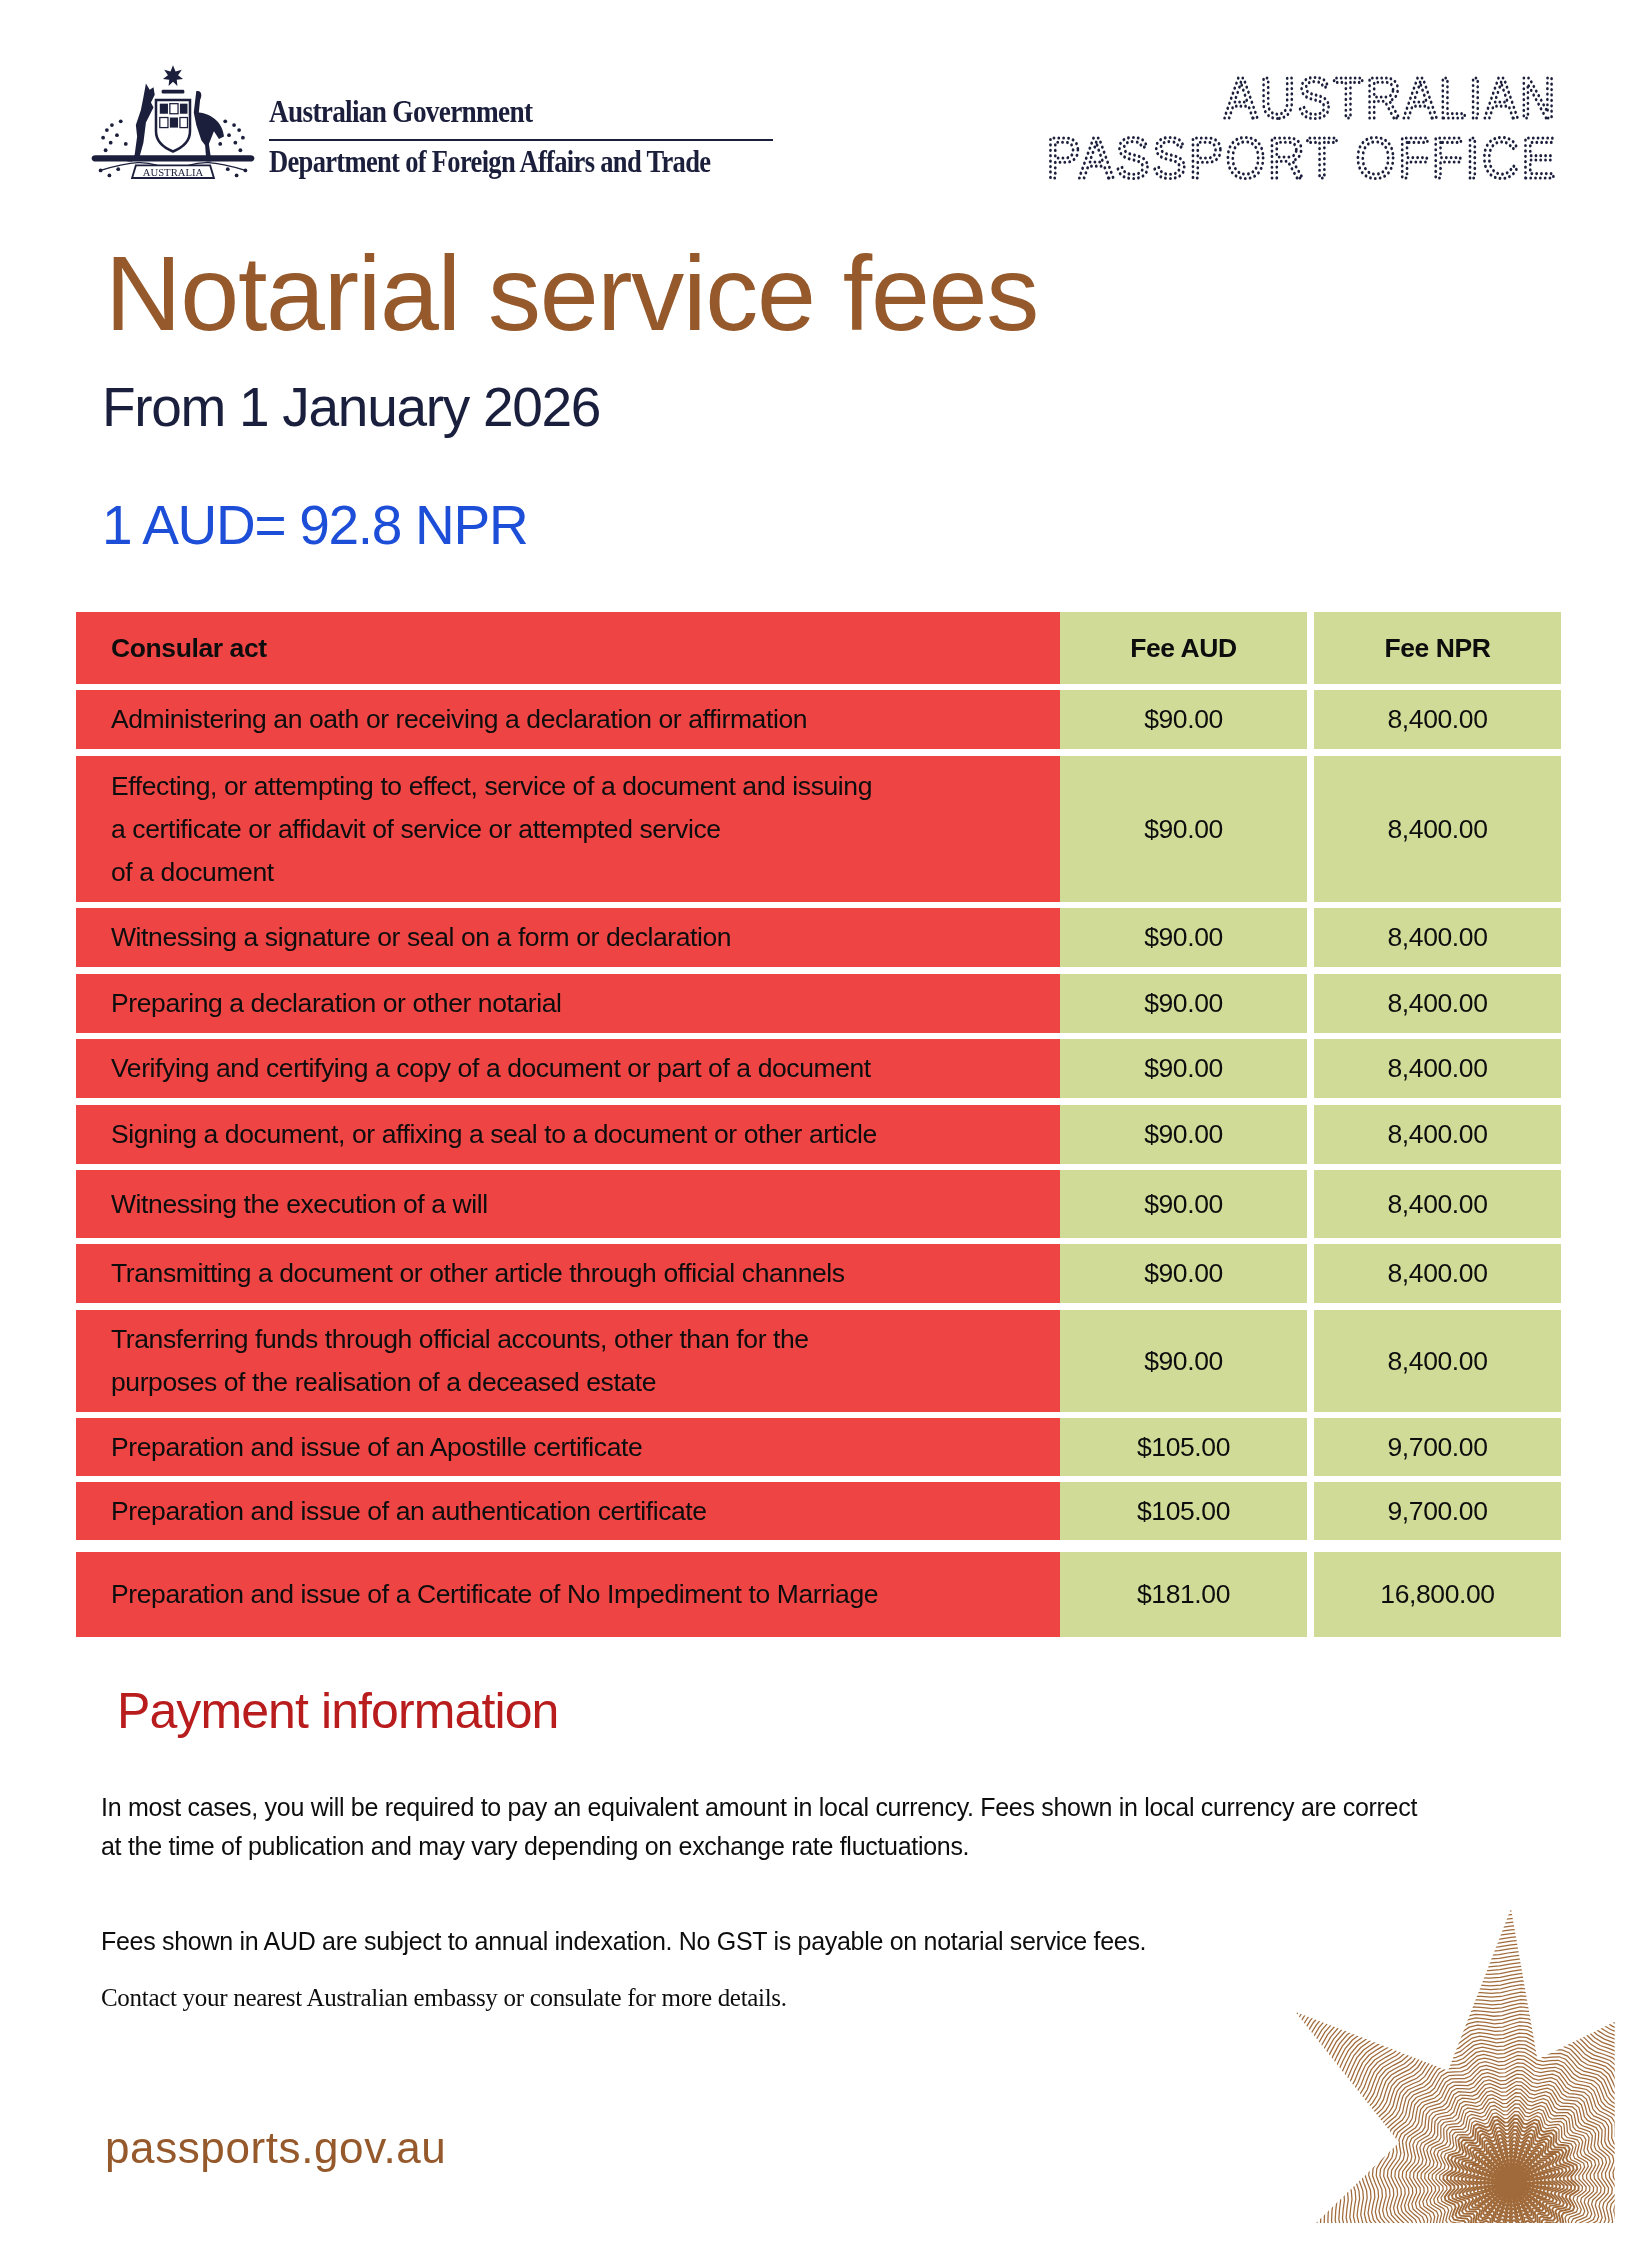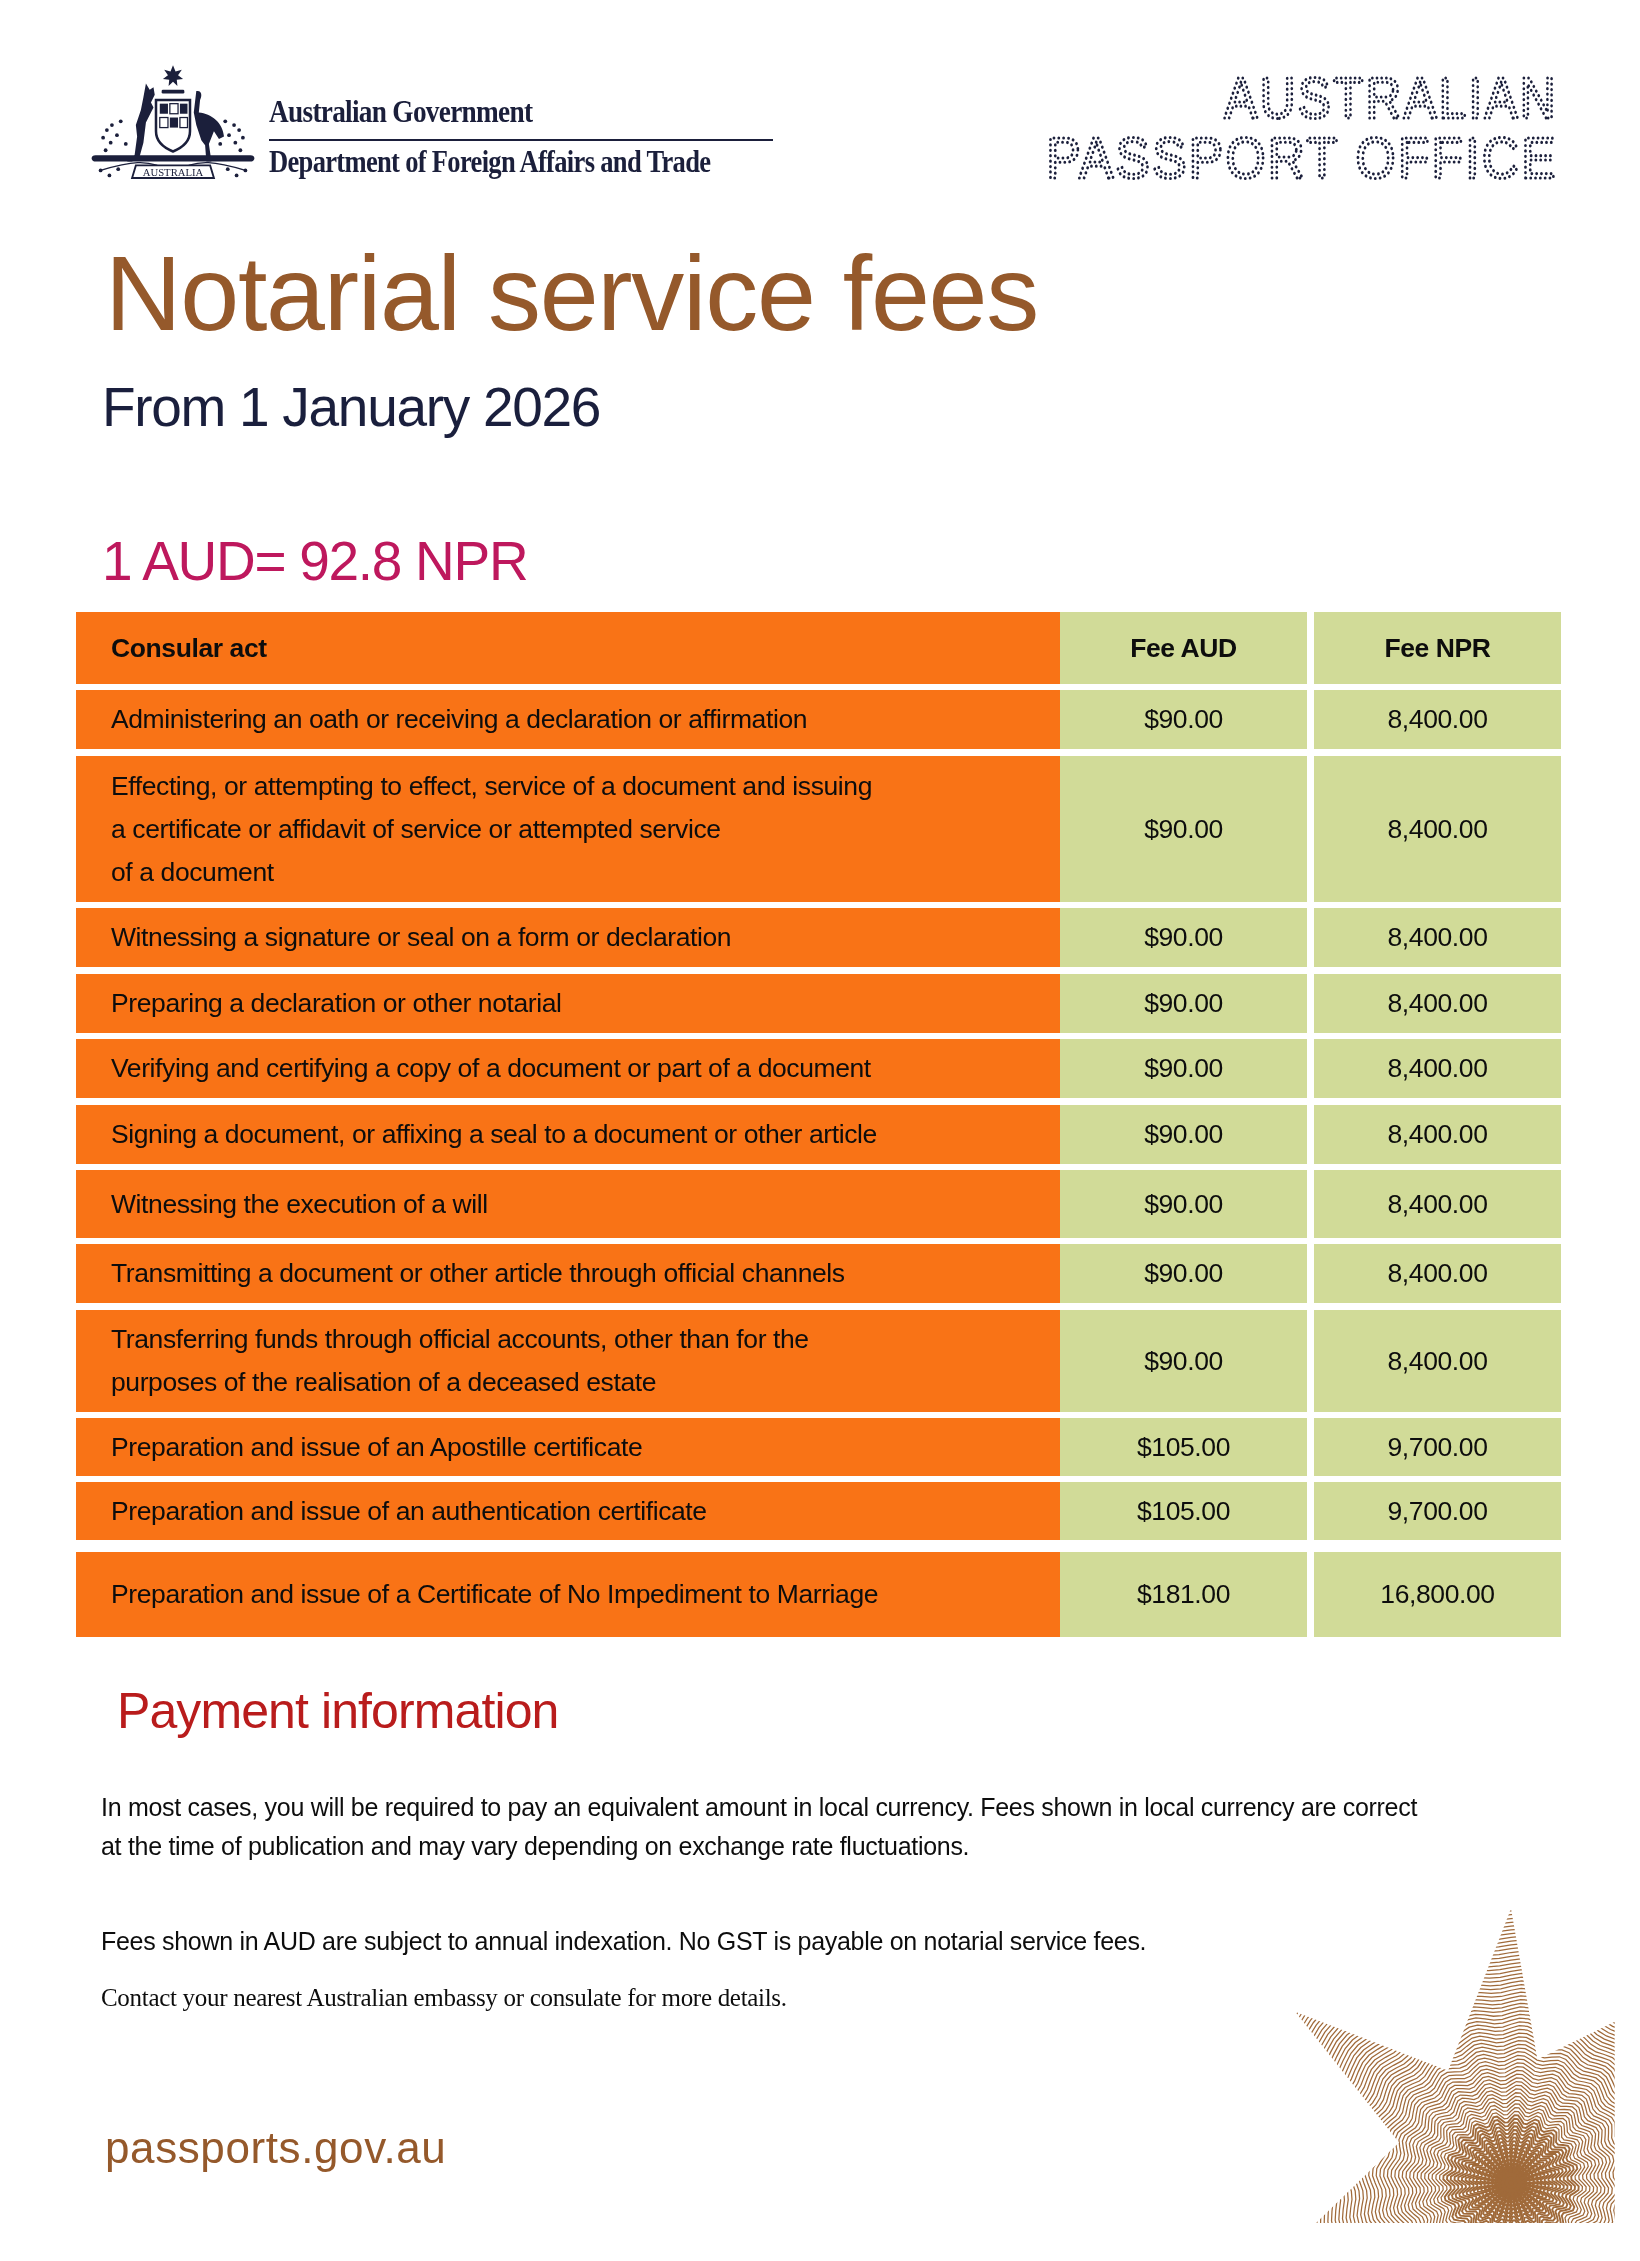--- a/index.html
+++ b/index.html
@@ -14,27 +14,27 @@
   .gov-rule { left: 269px; top: 139px; width: 504px; height: 1.9px; background: #1b1f3b; }
   .gov-line2 { left: 269px; top: 144px; font-family: "Liberation Serif", serif; font-weight: bold;
                font-size: 31px; color: #1b1f3b; letter-spacing: -0.8px; white-space: nowrap; transform: scaleX(0.856); transform-origin: left top; }
 
   #apo-logo { left: 1033px; top: 66px; width: 535px; height: 126px; }
 
   
   .title { left: 105px; top: 233px; font-size: 106px; color: #95592b; white-space: nowrap;
            letter-spacing: -1.3px; font-weight: normal; }
   .subtitle { left: 102px; top: 375px; font-size: 55px; color: #1a1f3d; white-space: nowrap; letter-spacing: -1.3px; }
-  .rate { left: 102px; top: 493px; font-size: 55px; color: #be185d; white-space: nowrap; letter-spacing: -1.3px; margin-top: 36px; }
+  .rate { left: 102px; top: 493px; font-size: 55px; color: #1d4ed8; white-space: nowrap; letter-spacing: -1.3px; }
 
   
   .tbl { left: 76px; top: 612px; width: 1485px; }
   .trow { position: absolute; left: 0; width: 1485px; }
   .cell { position: absolute; top: 0; bottom: 0; display: flex; align-items: center; box-sizing: border-box; }
-  .c1 { left: 0; width: 1134px; background: #f97316; padding-left: 35px; padding-right: 19px; }
+  .c1 { left: 0; width: 1134px; background: #ef4444; padding-left: 35px; padding-right: 19px; }
   .c2 { left: 984px; width: 247px; background: #d1db98; justify-content: center; }
   .c3 { left: 1238px; width: 247px; background: #d1db98; justify-content: center; }
   .cell span { font-size: 26.5px; line-height: 43px; letter-spacing: -0.4px; color: #0d0d0d; }
   .c1 span { white-space: pre-line; }
   .hdr span { font-weight: bold; }
 
   
   .pay-h { left: 117px; top: 1682px; font-size: 50px; color: #b91c1c; white-space: nowrap; letter-spacing: -0.9px; }
   .pay-p { left: 101px; font-size: 25px; color: #0d0d0d; letter-spacing: -0.3px; line-height: 39px; width: 1335px; }
   .p1 { top: 1788px; }

